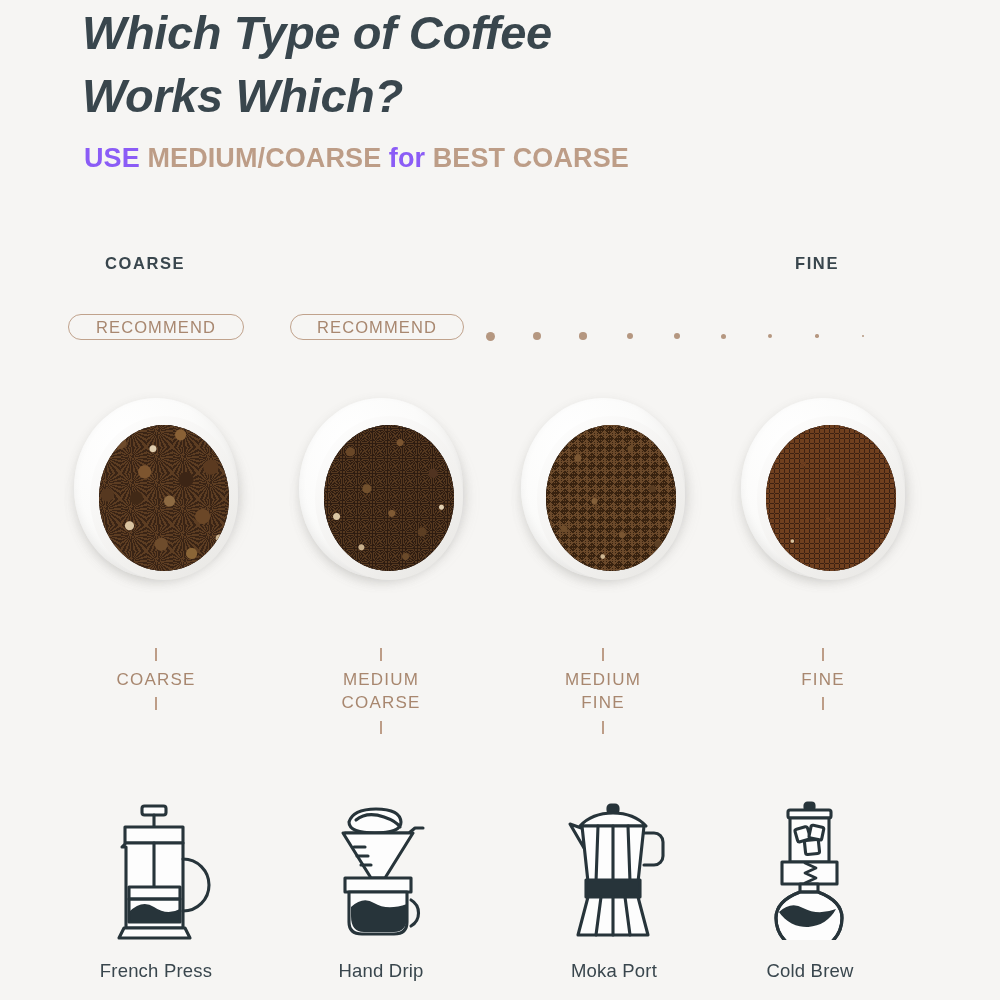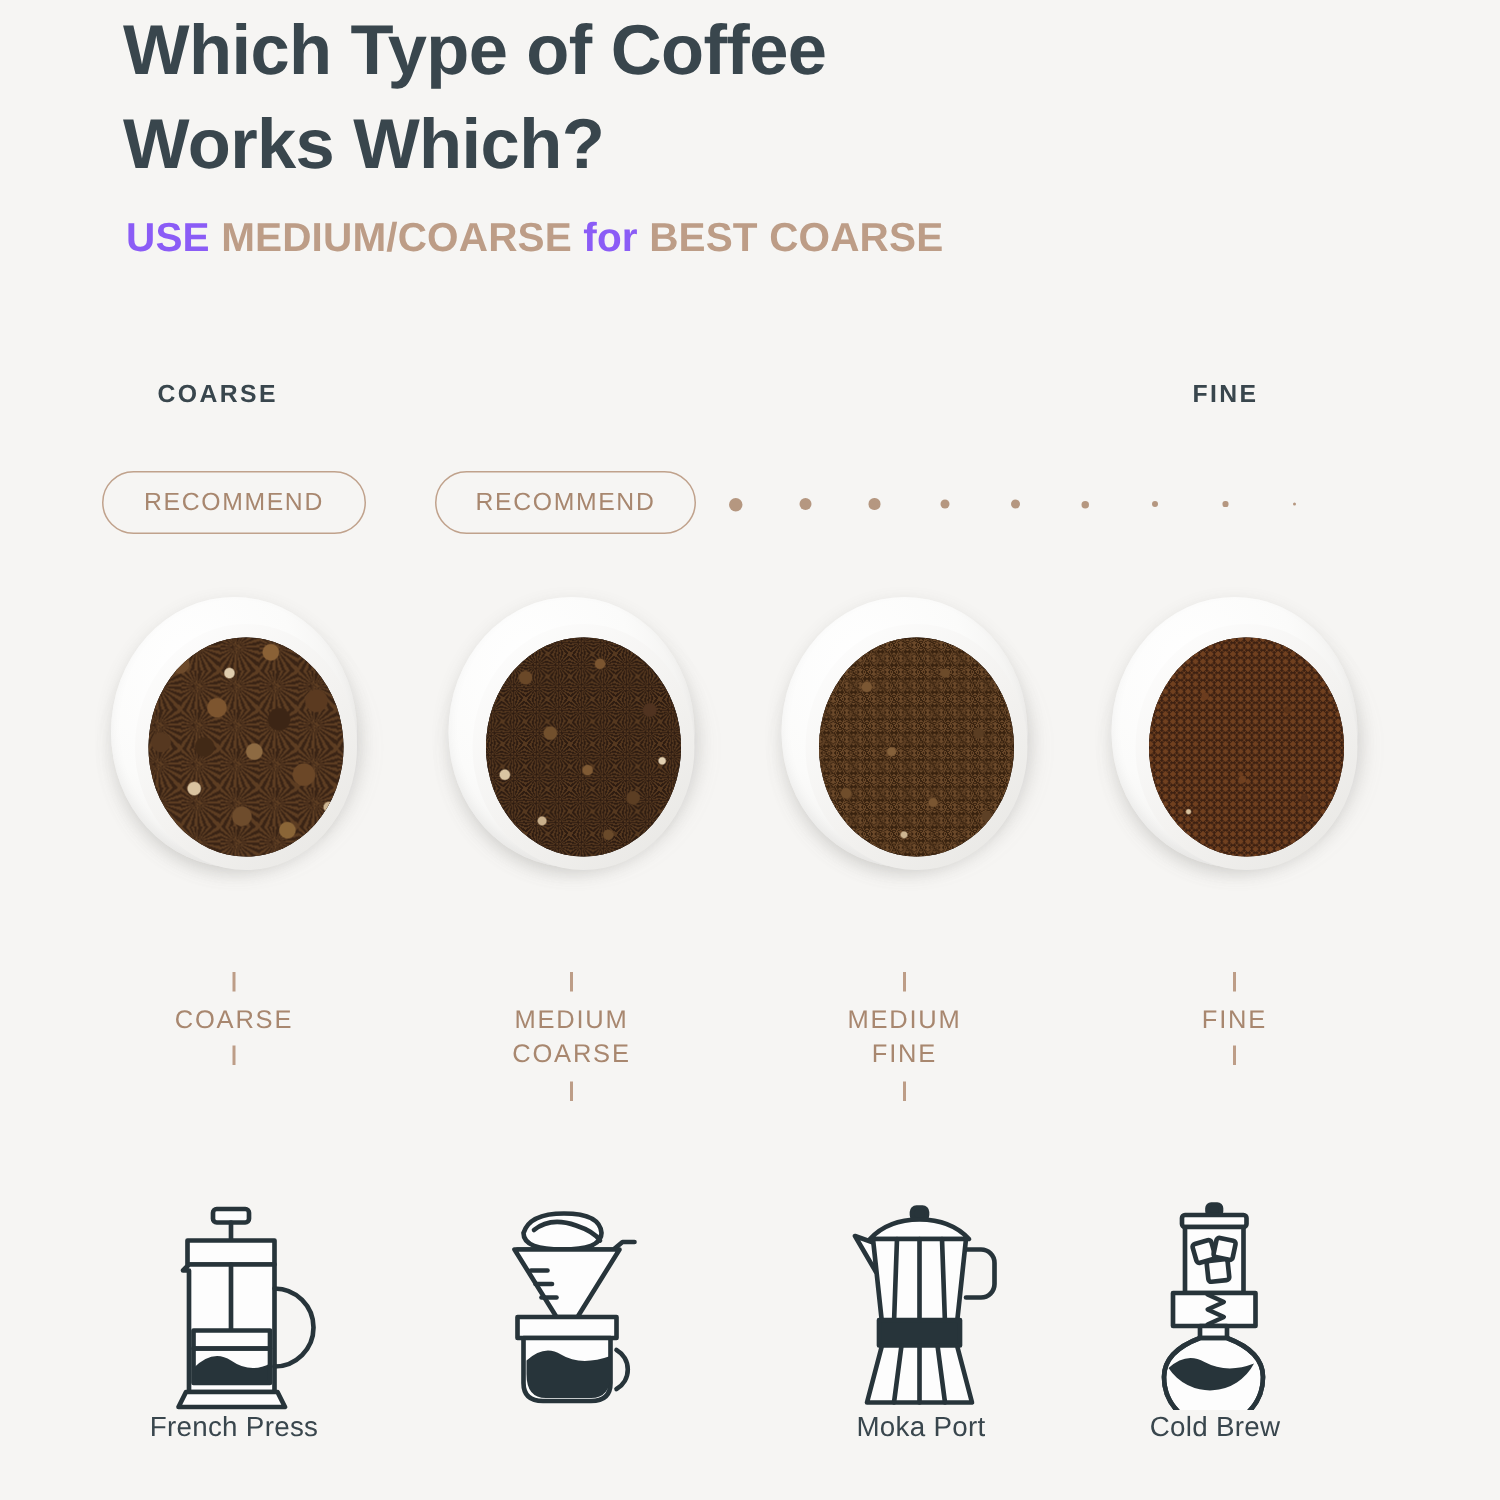--- a/index.html
+++ b/index.html
@@ -20,21 +20,21 @@
   .headline {
     position: absolute;
     left: 82px; top: 2px;
     width: 620px;
     font-size: 47px;
     font-weight: bold;
     line-height: 1.33;
     letter-spacing: -0.4px;
     color: #39464d;
   }
-  .headline span { display: block; }
+  .headline span { display: block; font-style: italic; }
 
   .subtitle {
     position: absolute;
     left: 84px; top: 143px;
     font-size: 27px;
     font-weight: bold;
     letter-spacing: 0.1px;
     color: #39464d;
     white-space: nowrap;
   }
@@ -51,21 +51,21 @@
     color: #39464d;
     white-space: nowrap;
   }
   .scale-label.left  { left: 105px; }
   .scale-label.right { left: 795px; }
 
   
   .badge {
     position: absolute;
     top: 314px;
-    height: 42px;
+    height: 26px;
     box-sizing: border-box;
     border: 1.6px solid #c0a28c;
     border-radius: 21px;
     display: flex; align-items: center; justify-content: center;
     font-size: 16.5px;
     letter-spacing: 1.1px;
     color: #a8876f;
     background: transparent;
   }
   .badge.b1 { left: 68px;  width: 176px; }
@@ -235,20 +235,21 @@
     position: absolute;
     top: 795px;
     width: 200px;
     text-align: center;
   }
   .device .ico {
     height: 145px;
     display: flex; align-items: flex-end; justify-content: center;
   }
   .device .dname {
+    margin-top: 20px;
     font-size: 18.5px;
     color: #39464d;
     letter-spacing: 0.2px;
   }
 </style>
 </head>
 <body>
 
 <div id="stage">
 
@@ -377,20 +378,21 @@
         <path d="M20 33 h70 L62 78 H48 Z" fill="#fdfdfd"></path>
         <line x1="31" y1="47" x2="42" y2="47"></line>
         <line x1="34" y1="56" x2="45" y2="56"></line>
         <line x1="38" y1="65" x2="48" y2="65"></line>
         <rect x="22" y="78" width="66" height="14" fill="#fdfdfd"></rect>
         <path d="M26 92 h58 v30 q0 12 -13 12 H39 q-13 0 -13 -12 Z" fill="#fdfdfd"></path>
         <path d="M88 100 a15 15 0 0 1 0 26" fill="none"></path>
         <path d="M28 116 v-9 q12 -11 23 -4 q13 8 33 1 v12 q0 16 -13 16 H41 q-13 0 -13 -16 Z" fill="#27343a" stroke="none"></path>
       </svg>
     </div>
+    <div class="dname">Hand Drip</div>
   </div>
 
   <div class="device" style="left:514px">
     <div class="ico">
       <svg width="112" height="140" viewBox="0 0 112 140" fill="none" stroke="#27343a" stroke-width="3.1" stroke-linejoin="round" stroke-linecap="round">
         <rect x="50" y="5" width="10" height="8" rx="3" fill="#27343a"></rect>
         <path d="M22 26 q12 -13 33 -13 q21 0 33 13 Z" fill="#fdfdfd"></path>
         <path d="M12 24 L26 29 L26 48 Z" fill="#fdfdfd"></path>
         <path d="M24 26 h62 l-6 56 H30 Z" fill="#fdfdfd"></path>
         <line x1="40" y1="26" x2="38" y2="82"></line>

